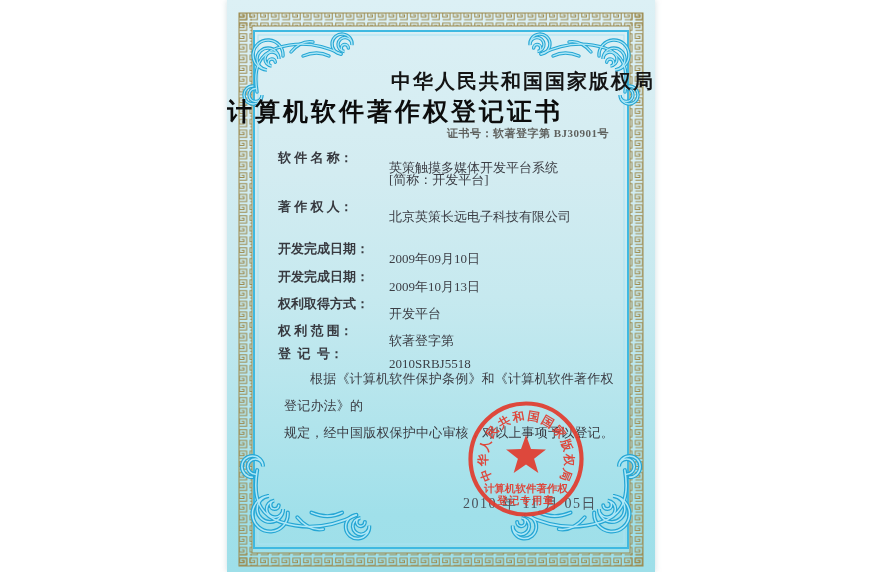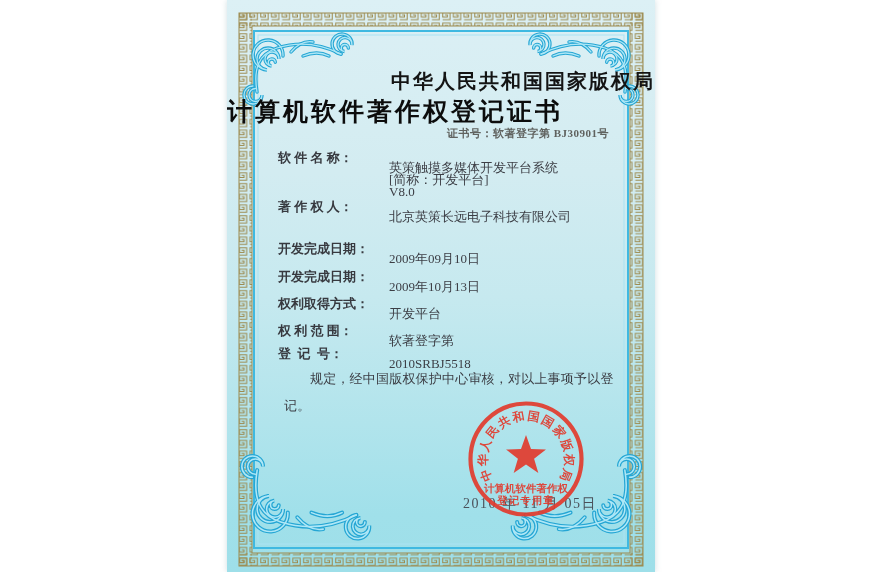--- a/index.html
+++ b/index.html
@@ -102,21 +102,20 @@
 
   <div class="txt authority">中华人民共和国国家版权局</div>
   <div class="txt cert-title">计算机软件著作权登记证书</div>
   <div class="txt cert-no">证书号：软著登字第 BJ30901号</div>
 
   <div class="row" style="top:149px;">
     <span class="label">软 件 名 称：</span>
     <div class="vals">
       <div>英策触摸多媒体开发平台系统</div>
       <div>[简称：开发平台]</div>
-      <div>V8.0</div>
     </div>
   </div>
 
   <div class="row" style="top:198px;">
     <span class="label">著 作 权 人：</span>
     <div class="vals">
         <div>北京英策长远电子科技有限公司</div>
       </div>
   </div>
 
@@ -149,20 +148,21 @@
   </div>
 
   <div class="row" style="top:345px;">
     <span class="label">登  记  号：</span>
     <div class="vals">
         <div>2010SRBJ5518</div>
       </div>
   </div>
 
   <div class="statement">
+    <div>根据《计算机软件保护条例》和《计算机软件著作权登记办法》的</div>
     <div>规定，经中国版权保护中心审核，对以上事项予以登记。</div>
   </div>
 
   <div class="issue-date">2010 年 11 月 05日</div>
 
   <svg class="seal-svg" viewBox="-66 -66 132 132">
     <g fill="#e23b2e" stroke="none">
       <circle cx="0" cy="0" r="55.5" fill="none" stroke="#e23b2e" stroke-width="4.2"></circle>
       <polygon transform="translate(0,-3)" points="0,-21 5,-6.88 19.97,-6.49 8.08,2.63 12.34,16.99 0,8.5 -12.34,16.99 -8.08,2.63 -19.97,-6.49 -5,-6.88"></polygon>
       <g text-anchor="middle">

